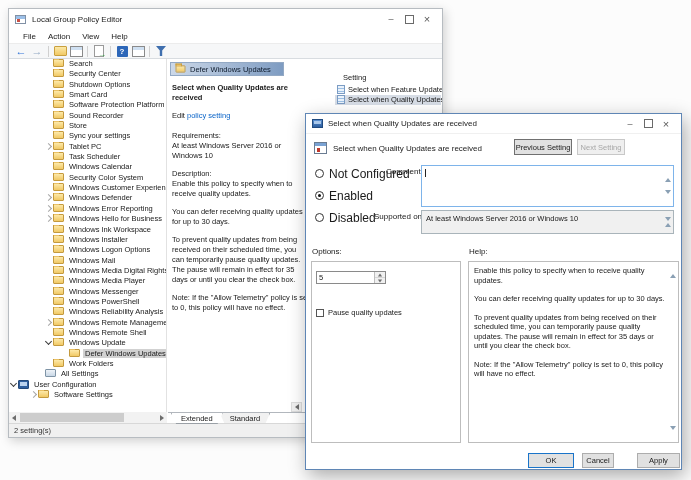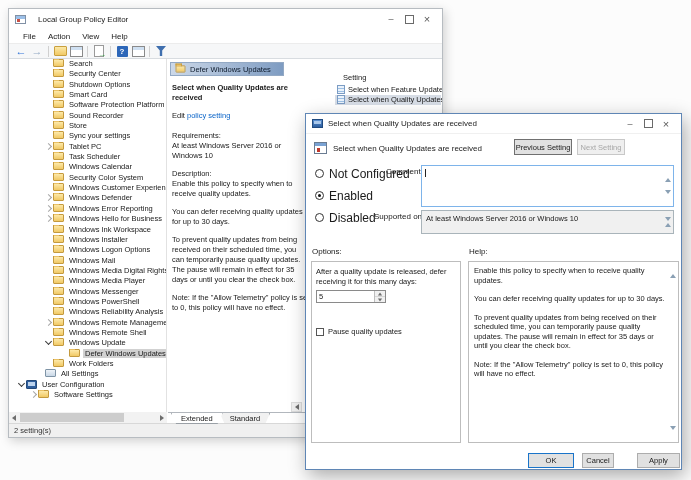--- a/index.html
+++ b/index.html
@@ -7,21 +7,21 @@
   body{font-family:"Liberation Sans",sans-serif;color:#1a1a1a;-webkit-font-smoothing:antialiased}
   #stage{position:relative;width:691px;height:480px;background:#fcfcfc;overflow:hidden}
 
   
   .win{position:absolute;background:#fff}
   .main{left:8px;top:8px;width:435px;height:430px;border:1px solid #b7bcc1;box-shadow:2px 3px 10px rgba(0,0,0,.18)}
   .dlg{left:305px;top:113px;width:377px;height:357px;border:1px solid #5f86b5;box-shadow:3px 6px 18px rgba(0,0,0,.32);z-index:5}
 
   
   .titlebar{height:20px;display:flex;align-items:center;padding:0 6px;font-size:8px;color:#222;background:#fff}
-  .titlebar .title{margin-left:12px;white-space:nowrap}
+  .titlebar .title{margin-left:6px;white-space:nowrap}
   .controls{margin-left:auto;display:flex}
   .wb{width:18px;height:14px;display:flex;align-items:center;justify-content:center;color:#5a5a5a}
   .wb[data-name="minimize-icon"]::before{content:"\2013";font-size:9px;line-height:4px}
   .wb[data-name="maximize-icon"]::before{content:"";width:7px;height:7px;border:1px solid #6a6a6a}
   .wb[data-name="close-icon"]::before{content:"\00d7";font-size:11px}
 
   
   .app-icon{width:11px;height:9px;border:1px solid #8090a5;background:#fff;position:relative;flex:0 0 11px}
   .app-icon::before{content:"";position:absolute;left:0;top:0;right:0;height:3px;background:#9cc0e8}
   .app-icon::after{content:"";position:absolute;left:1px;bottom:1px;width:3px;height:3px;background:#c94f43}
@@ -38,21 +38,21 @@
   .tbi[data-name="up-folder-icon"]::before{content:"";width:11px;height:8px;background:linear-gradient(#fce9a8,#f1c965);border:1px solid #c9a03e;border-radius:1px}
   .tbi[data-name="console-window-icon"]::before{content:"";width:11px;height:9px;border:1px solid #8a8a8a;background:linear-gradient(#cfe0f2 0 3px,#fff 3px)}
   .tbi[data-name="export-list-icon"]::before{content:"";width:8px;height:10px;border:1px solid #9a9a9a;background:#fff}
   .tbi[data-name="export-list-icon"]::after{content:"\2192";position:absolute;right:0;bottom:-1px;color:#2f9e3f;font-size:8px;font-weight:700}
   .tbi[data-name="help-icon"]::before{content:"?";width:11px;height:11px;background:#2c66b8;color:#fff;font-size:8px;font-weight:700;display:flex;align-items:center;justify-content:center;border-radius:1px}
   .tbi[data-name="filter-icon"]::before{content:"";width:10px;height:10px;background:#3f6fae;clip-path:polygon(0 0,100% 0,62% 45%,62% 100%,38% 100%,38% 45%)}
 
   
   .tree{position:absolute;left:0;top:50px;width:158px;bottom:25px;overflow:hidden;border-right:1px solid #e2e2e2;background:#fff}
   .trow{display:flex;align-items:flex-start;height:10.35px;padding-left:35px;white-space:nowrap;font-size:7.5px;overflow:hidden}
-  .trow[data-lvl="0"]{padding-left:8px}
+  .trow[data-lvl="0"]{padding-left:0}
   .trow[data-lvl="1"]{padding-left:20px}
   .trow[data-lvl="1.5"]{padding-left:27px}
   .trow[data-lvl="3"]{padding-left:51px}
   .chev{flex:0 0 9px;height:9px;position:relative;visibility:hidden}
   .trow[data-exp="collapsed"] .chev,.trow[data-exp="expanded"] .chev{visibility:visible}
   .chev::before{content:"";position:absolute;left:2px;top:2px;width:4px;height:4px;border-right:1px solid #a6a6a6;border-bottom:1px solid #a6a6a6;transform:rotate(-45deg)}
   .trow[data-exp="expanded"] .chev::before{border-color:#3c3c3c;transform:rotate(45deg);top:1px}
   .ticon{flex:0 0 11px;height:8px;margin-right:3px;background:linear-gradient(#fde9a9,#f1c965);border:1px solid #c49a3e;border-radius:1px;position:relative}
   .ticon::before{content:"";position:absolute;left:-1px;top:-3px;width:5px;height:2px;background:#e9c064;border:1px solid #c49a3e;border-bottom:none}
   .ticon[data-name="all-settings-icon"]{background:linear-gradient(#eef3f8,#c9d8e6);border-color:#7f94a6}
@@ -500,21 +500,20 @@
     <div class="supported-box" data-name="supported-on-field">
       <span data-name="supported-on-value">At least Windows Server 2016 or Windows 10</span>
       <span class="box-chev up" data-name="scroll-up-icon"><span class="tri tri-up"></span></span>
       <span class="box-chev down" data-name="scroll-down-icon"><span class="tri tri-down"></span></span>
     </div>
 
     <span class="lbl" style="left:6px;top:133px" data-name="options-label">Options:</span>
     <span class="lbl" style="left:163px;top:133px" data-name="help-label">Help:</span>
 
     <div class="options-panel" data-name="options-panel">
-      <div data-name="defer-days-text">After a quality update is released, defer receiving it for this many days:</div>
       <div class="spin" data-name="defer-days-spinner">
         <span class="spin-val" data-name="defer-days-value">5</span>
         <span class="spin-btns">
           <span class="sb" data-name="spinner-up-button">
               <span class="tri tri-up"></span>
             </span>
           <span class="sb" data-name="spinner-down-button">
               <span class="tri tri-down"></span>
             </span>
         </span>

